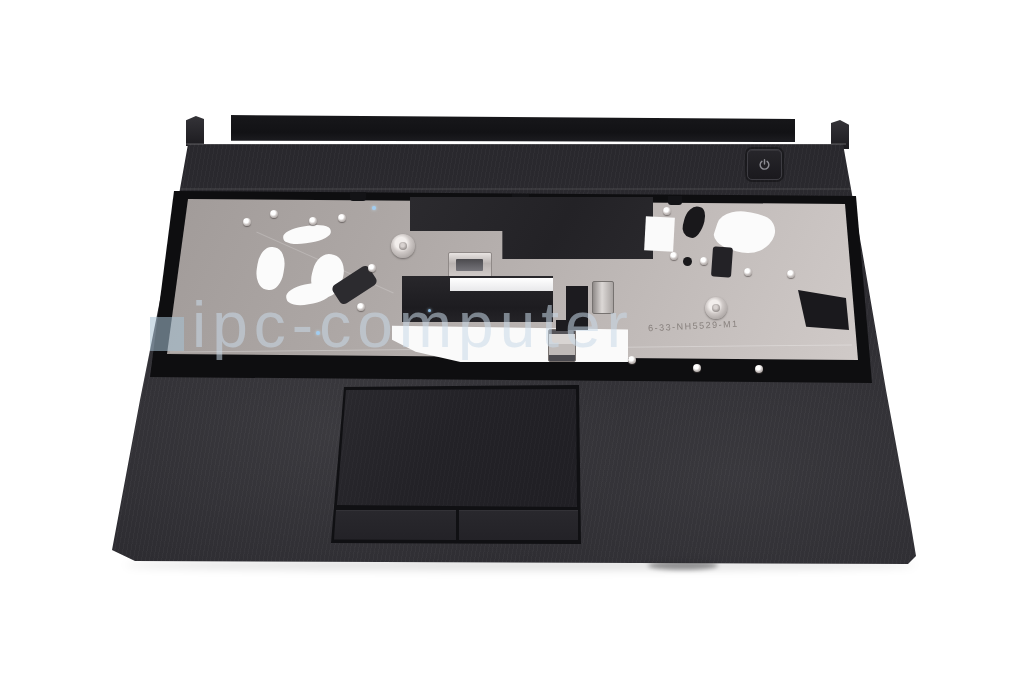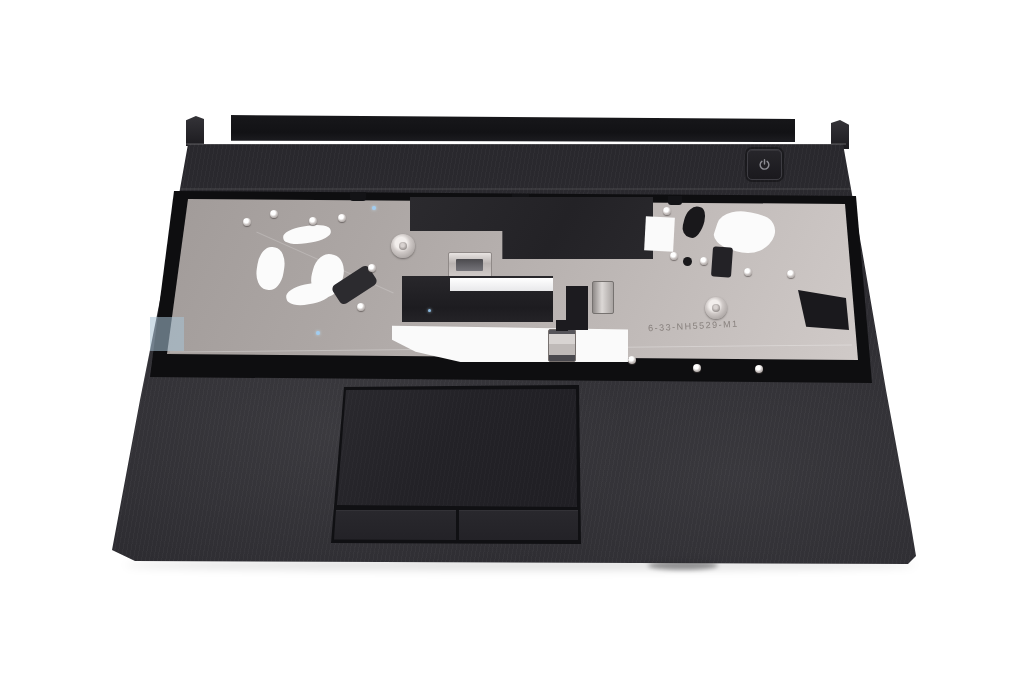--- a/index.html
+++ b/index.html
@@ -187,14 +187,15 @@
   <div class="abs sparkle" style="left:428px;top:309px;width:3px;height:3px;"></div>
 
   <div class="abs part-number" style="left:648px;top:321px;">6-33-NH5529-M1</div>
 
   <div class="abs tp-recess"></div>
   <div class="abs tp-pad"></div>
   <div class="abs tp-btn tp-btn-left"></div>
   <div class="abs tp-btn tp-btn-right"></div>
 
   <div class="abs wm-square"></div>
+  <div class="abs watermark">ipc-computer</div>
 
 </div>
 
 </body></html>

